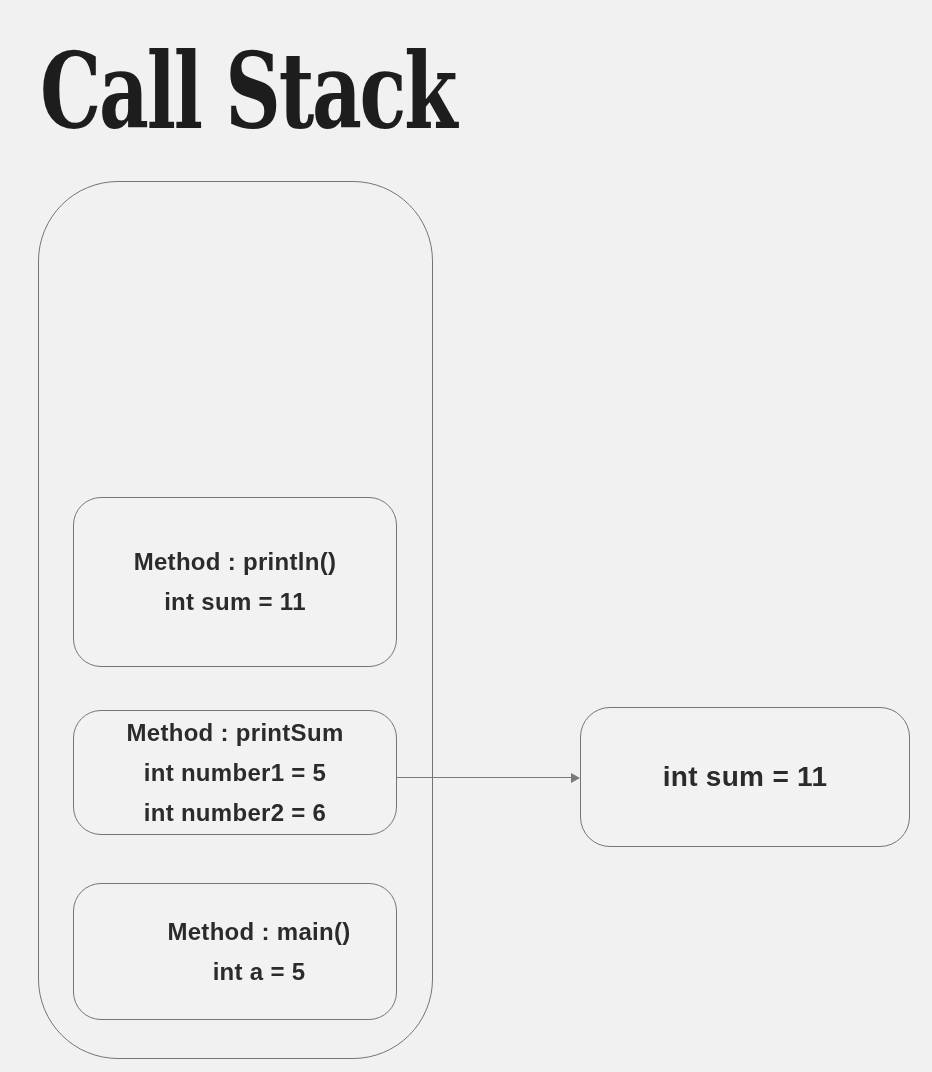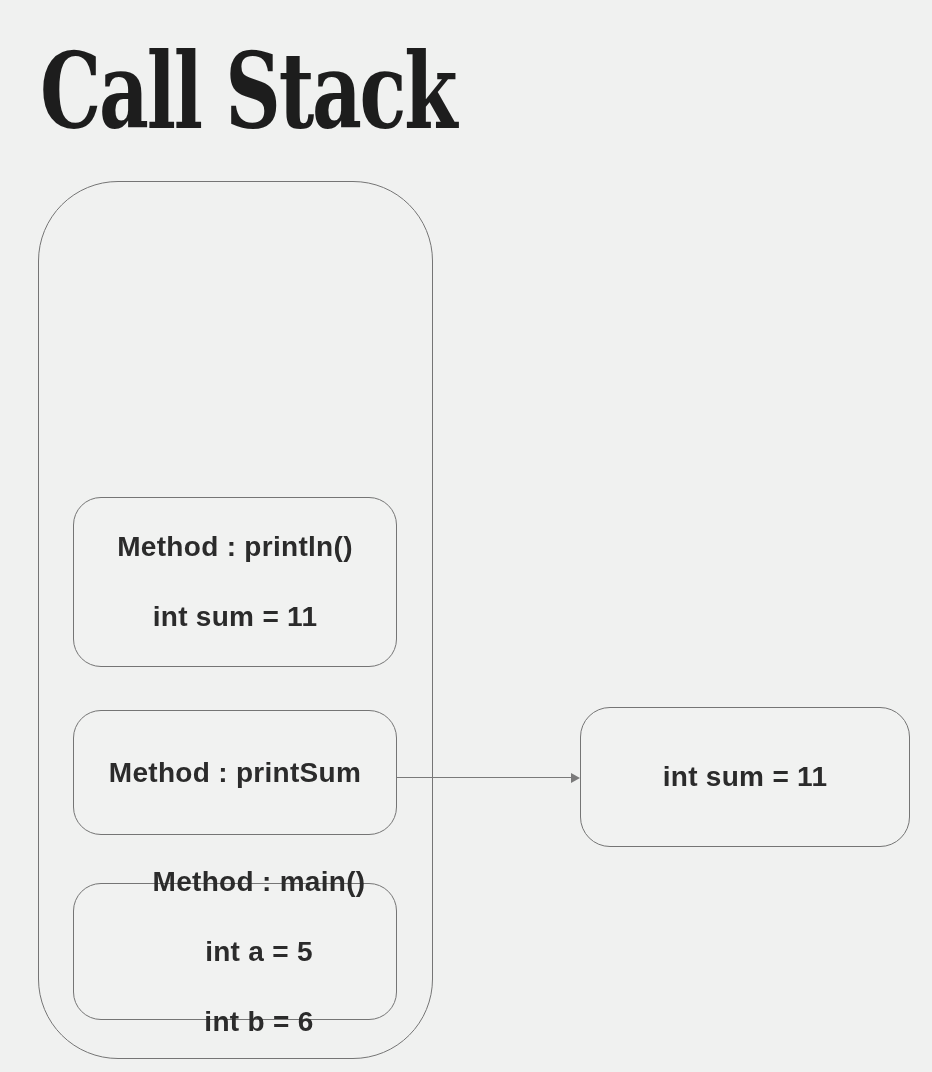--- a/index.html
+++ b/index.html
@@ -46,26 +46,25 @@
     width: 324px;
     border: 1px solid #757575;
     border-radius: 28px;
     box-sizing: border-box;
     background: #f1f2f1;
     display: flex;
     flex-direction: column;
     justify-content: center;
     align-items: center;
     font-weight: 700;
-    font-size: 28px;
+    font-size: 24px;
     line-height: 40px;
     letter-spacing: 0.3px;
     color: #2b2b2b;
     text-align: center;
-    gap: 30px;
   }
   .frame-println { top: 497px; height: 170px; }
   .frame-printsum { top: 710px; height: 125px; }
   .frame-main { top: 883px; height: 137px; padding-left: 48px; }
   .result-box {
     position: absolute;
     left: 580px;
     top: 707px;
     width: 330px;
     height: 140px;
@@ -107,26 +106,27 @@
 
 <div class="stack-outline"></div>
 
 <div class="frame frame-println">
   <span>Method : println()</span>
   <span>int sum = 11</span>
 </div>
 
 <div class="frame frame-printsum">
   <span>Method : printSum</span>
+  <span>int number1 = 5</span>
+  <span>int number2 = 6</span>
 </div>
 
 <div class="frame frame-main">
   <span>Method : main()</span>
   <span>int a = 5</span>
-  <span>int b = 6</span>
 </div>
 
 <div class="arrow-line"></div>
 <div class="arrow-head"></div>
 
 <div class="result-box">
   <span>int sum = 11</span>
 </div>
 
 </body></html>

